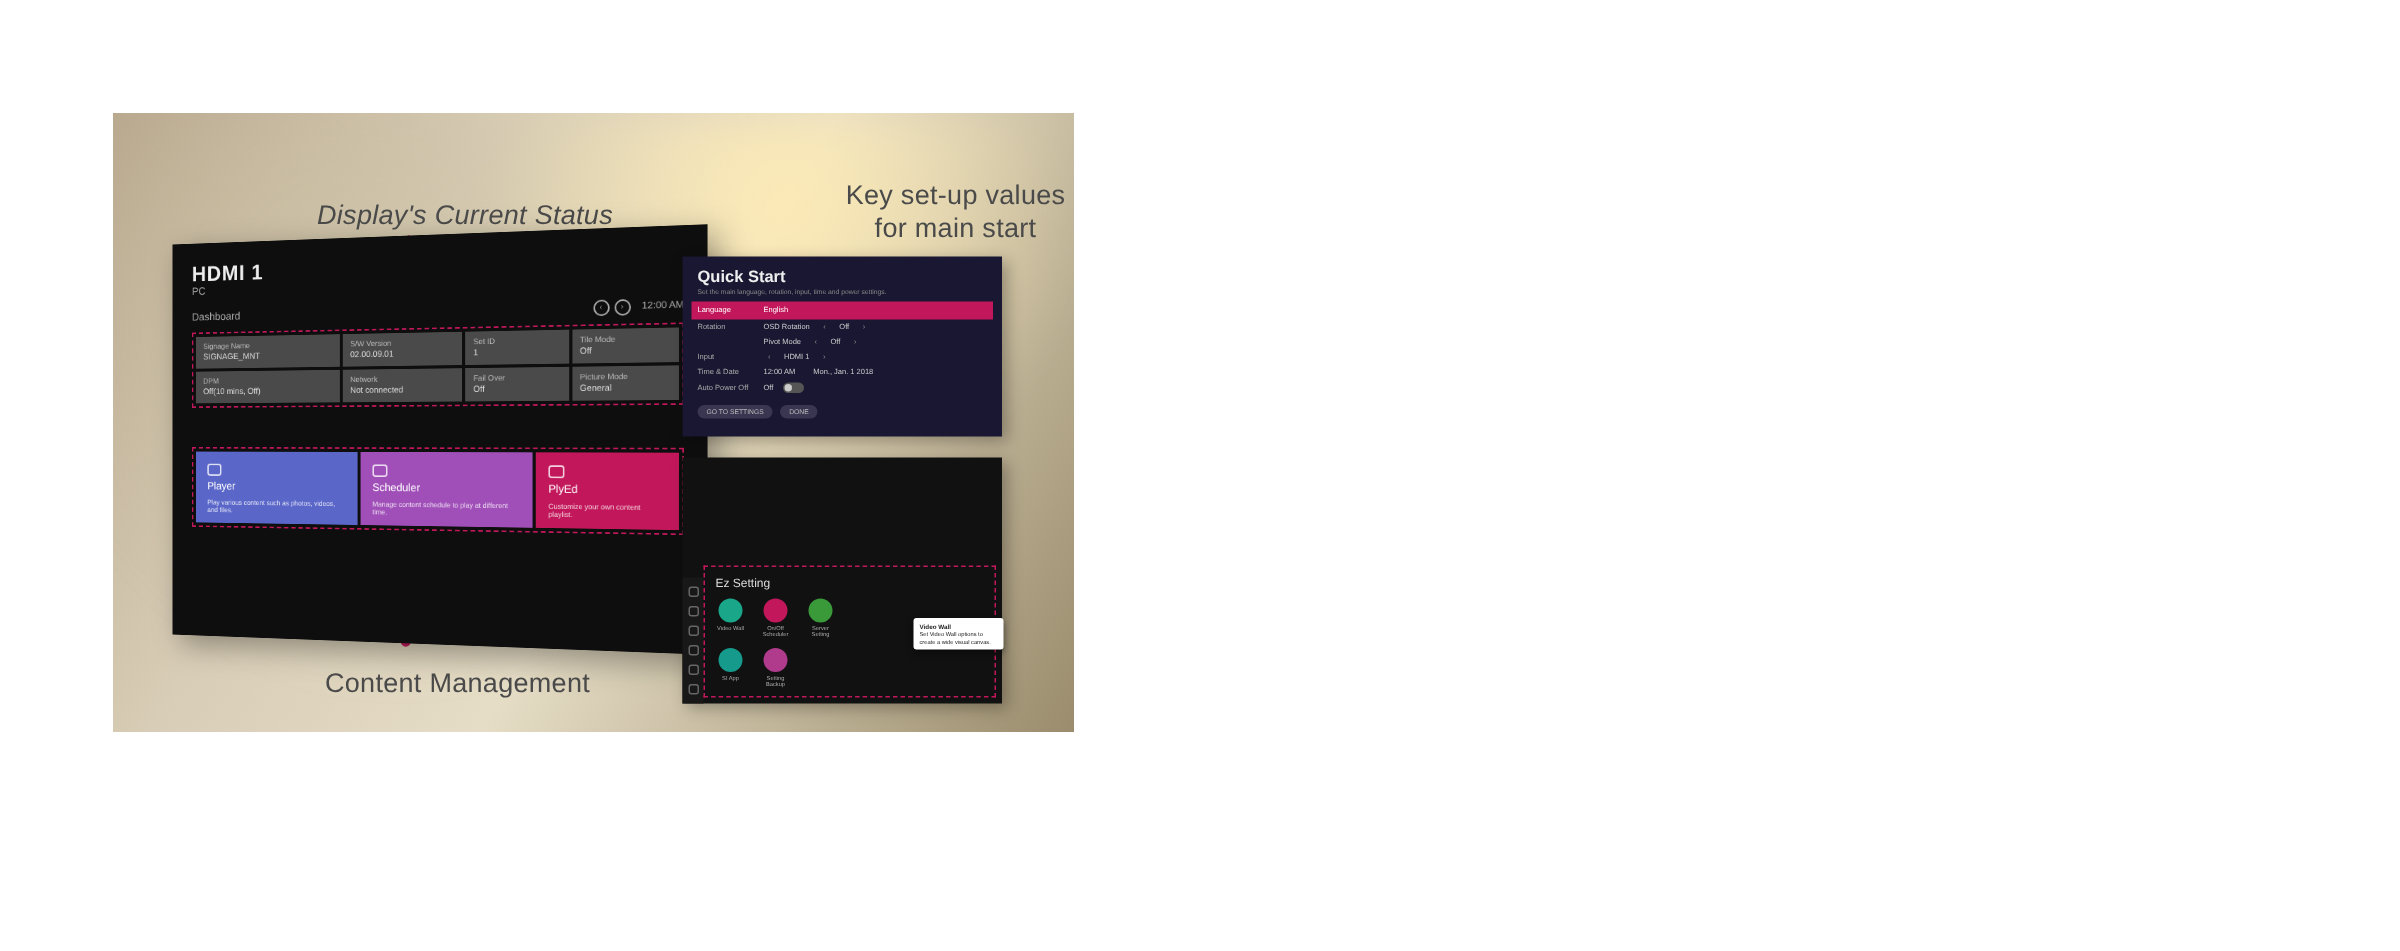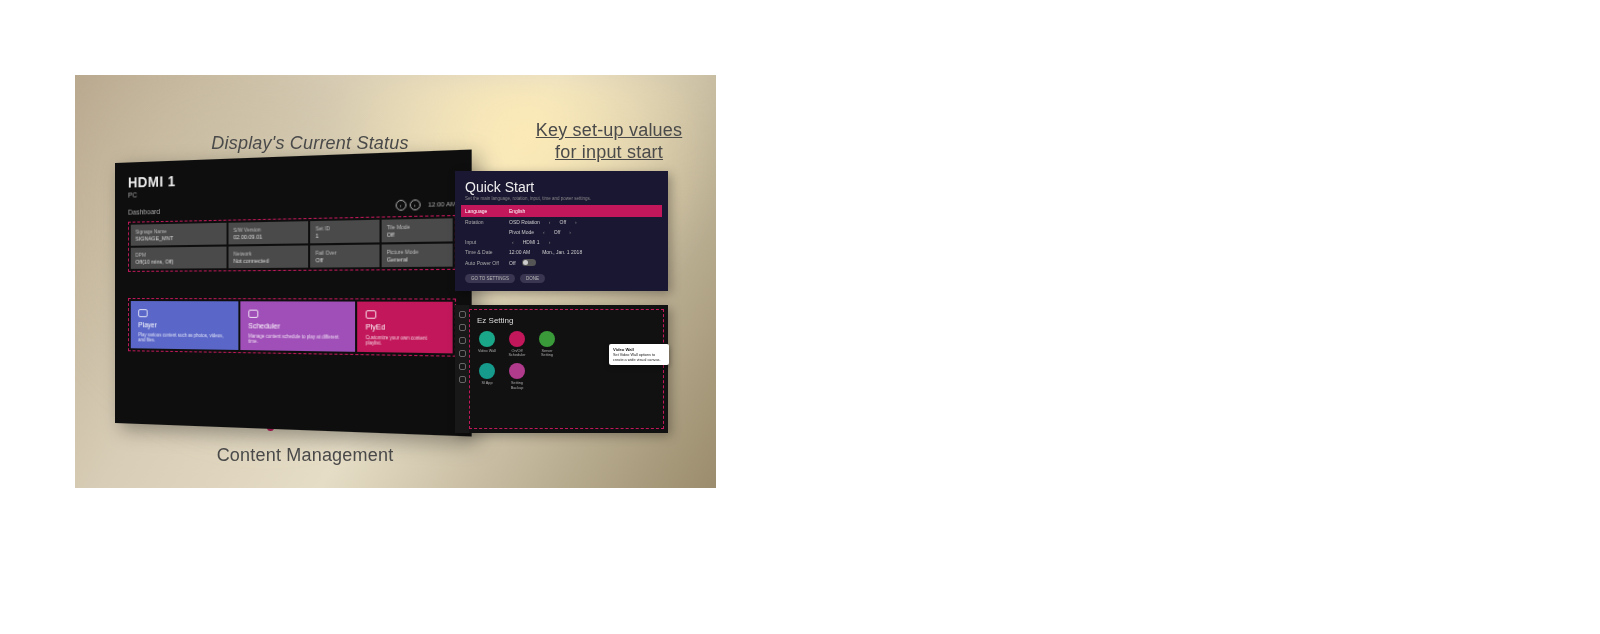--- a/index.html
+++ b/index.html
@@ -3,21 +3,21 @@
 <meta charset="utf-8">
 <style>
   * { margin:0; padding:0; box-sizing:border-box; }
   body { width:1600px; height:634px; background:#fff; font-family:Arial,Helvetica,sans-serif; overflow:hidden; }
   .stage { position:absolute; left:75px; top:75px; width:641px; height:413px; background:linear-gradient(120deg,#b9a98f,#d8cdb6 30%,#e6ddc6 55%,#9a8c6c); filter:blur(0px); overflow:hidden; }
   .stage::before { content:""; position:absolute; inset:0; background:radial-gradient(circle at 70% 15%, rgba(255,236,180,.9), transparent 35%), radial-gradient(circle at 30% 35%, rgba(200,190,160,.6), transparent 45%); filter:blur(14px); }
 
   
   .anno { position:absolute; color:#4a4a4a; font-size:18px; letter-spacing:.2px; text-align:center; line-height:1.2; }
   .anno.top-left  { left:95px;  top:58px; width:280px;font-style:italic; }
-  .anno.top-right { left:384px; top:45px; width:300px;text-decoration:underline; }
+  .anno.top-right { left:412px; top:45px; width:300px; }
   .anno.bot-left  { left:100px; top:370px; width:260px; }
   .anno.bot-right { left:380px; top:370px; width:280px; }
   .leader { position:absolute; width:1px; background:#c2185b; }
   .leader.dot::after { content:""; position:absolute; left:-3px; width:7px; height:7px; background:#c2185b; border-radius:50%; }
   .leader.l1 { left:197px; top:82px; height:78px; }
   .leader.l1.dot::after { top:0; }
   .leader.l2 { left:195px; top:312px; height:44px; }
   .leader.l2.dot::after { bottom:0; }
 
   
@@ -39,35 +39,35 @@
   .cm-row { margin-top:26px; display:flex; gap:2px; border:1px dashed #c2185b; padding:2px; }
   .tile { color:#fff; padding:8px 8px 6px 8px; font-size:7px; display:flex; flex-direction:column; gap:4px; }
   .tile .t-icon { width:10px; height:8px; border:1px solid rgba(255,255,255,.8); border-radius:2px; position:relative; }
   .tile .t-sub { font-size:4.5px; opacity:.8; }
   .t-blue   { background:#5a67c9; flex:1.2; }
   .t-purple { background:#a04fb8; flex:1.2; }
   .t-pink   { background:#c2185b; flex:.9; }
 
   
   .qs { position:absolute; left:380px; top:96px; width:213px; height:120px; background:#1a1732; color:#ddd; padding:8px 10px; font-size:6px; box-shadow:3px 3px 10px rgba(0,0,0,.3); }
-  .qs h3 { font-size:14px; font-weight:400; color:#eee; }
+  .qs h3 { font-size:11px; font-weight:700; color:#eee; }
   .qs .sub { font-size:4.5px; color:#888; margin-top:1px; margin-bottom:4px; }
   .qs-row { display:flex; align-items:center; gap:6px; padding:2px 0; }
   .qs-row .k { width:38px; color:#aaa; font-size:5px; }
   .qs-row .v { color:#ccc; font-size:5px; }
   .qs-row.hl { background:#c2185b; color:#fff; padding:3px 4px; margin:0 -4px; }
   .qs-row.hl .k,.qs-row.hl .v { color:#fff; }
   .arrow { font-size:5px; color:#888; margin:0 3px; }
   .toggle { width:14px; height:7px; background:#555; border-radius:4px; position:relative; }
   .toggle::after { content:""; position:absolute; left:1px; top:1px; width:5px; height:5px; border-radius:50%; background:#ccc; }
   .qs-btns { margin-top:6px; display:flex; gap:5px; }
   .pill { background:#3a3550; color:#bbb; font-size:4.5px; padding:2px 6px; border-radius:8px; }
 
   
-  .ez { position:absolute; left:380px; top:230px; width:213px; height:128px; background:#111; color:#ddd; box-shadow:3px 3px 10px rgba(0,0,0,.3); display:flex; }
+  .ez { position:absolute; left:380px; top:230px; width:213px; height:164px; background:#111; color:#ddd; box-shadow:3px 3px 10px rgba(0,0,0,.3); display:flex;align-items:flex-end; }
   .ez-side { width:14px; background:#181818; display:flex; flex-direction:column; align-items:center; gap:6px; padding:6px 0; }
   .ez-side .ic { width:7px; height:7px; border:1px solid #666; border-radius:2px; }
   .ez-main { flex:1; padding:6px 7px; border:1px dashed #c2185b; margin:4px 4px 4px 0; position:relative; }
   .ez-main h4 { font-size:8px; font-weight:500; color:#ddd; margin-bottom:6px; }
   .ez-icons { display:grid; grid-template-columns:repeat(3,20px); gap:6px 10px; margin-top:4px; }
   .ez-ic { display:flex; flex-direction:column; align-items:center; gap:2px; }
   .ez-ic .circ { width:16px; height:16px; border-radius:50%; display:flex; align-items:center; justify-content:center; }
   .ez-ic .lbl { font-size:3.8px; color:#aaa; text-align:center; line-height:1.1; }
   .c-teal   { background:#1aa789; } .c-pink2 { background:#c2185b; } .c-green { background:#3a9a3a; }
   .c-teal2  { background:#159a8c; } .c-mag   { background:#b03a8c; }
@@ -75,21 +75,21 @@
   .tooltip .tt-h { font-weight:600; font-size:4.2px; margin-bottom:1px; }
 </style>
 </head>
 <body>
 
 <div class="stage">
 
   <div class="anno top-left">Display's Current Status</div>
   <div class="anno top-right">
     <span>Key set-up values</span><br>
-    <span>for input start</span>
+    <span>for main start</span>
   </div>
   <div class="anno bot-left">Content Management</div>
   <div class="leader l1 dot"></div>
   <div class="leader l2 dot"></div>
 
   <div class="tv-wrap">
     <div class="tv">
       <div class="tv-title">HDMI 1</div>
       <div class="tv-sub">PC</div>
       <div class="tv-sec">

